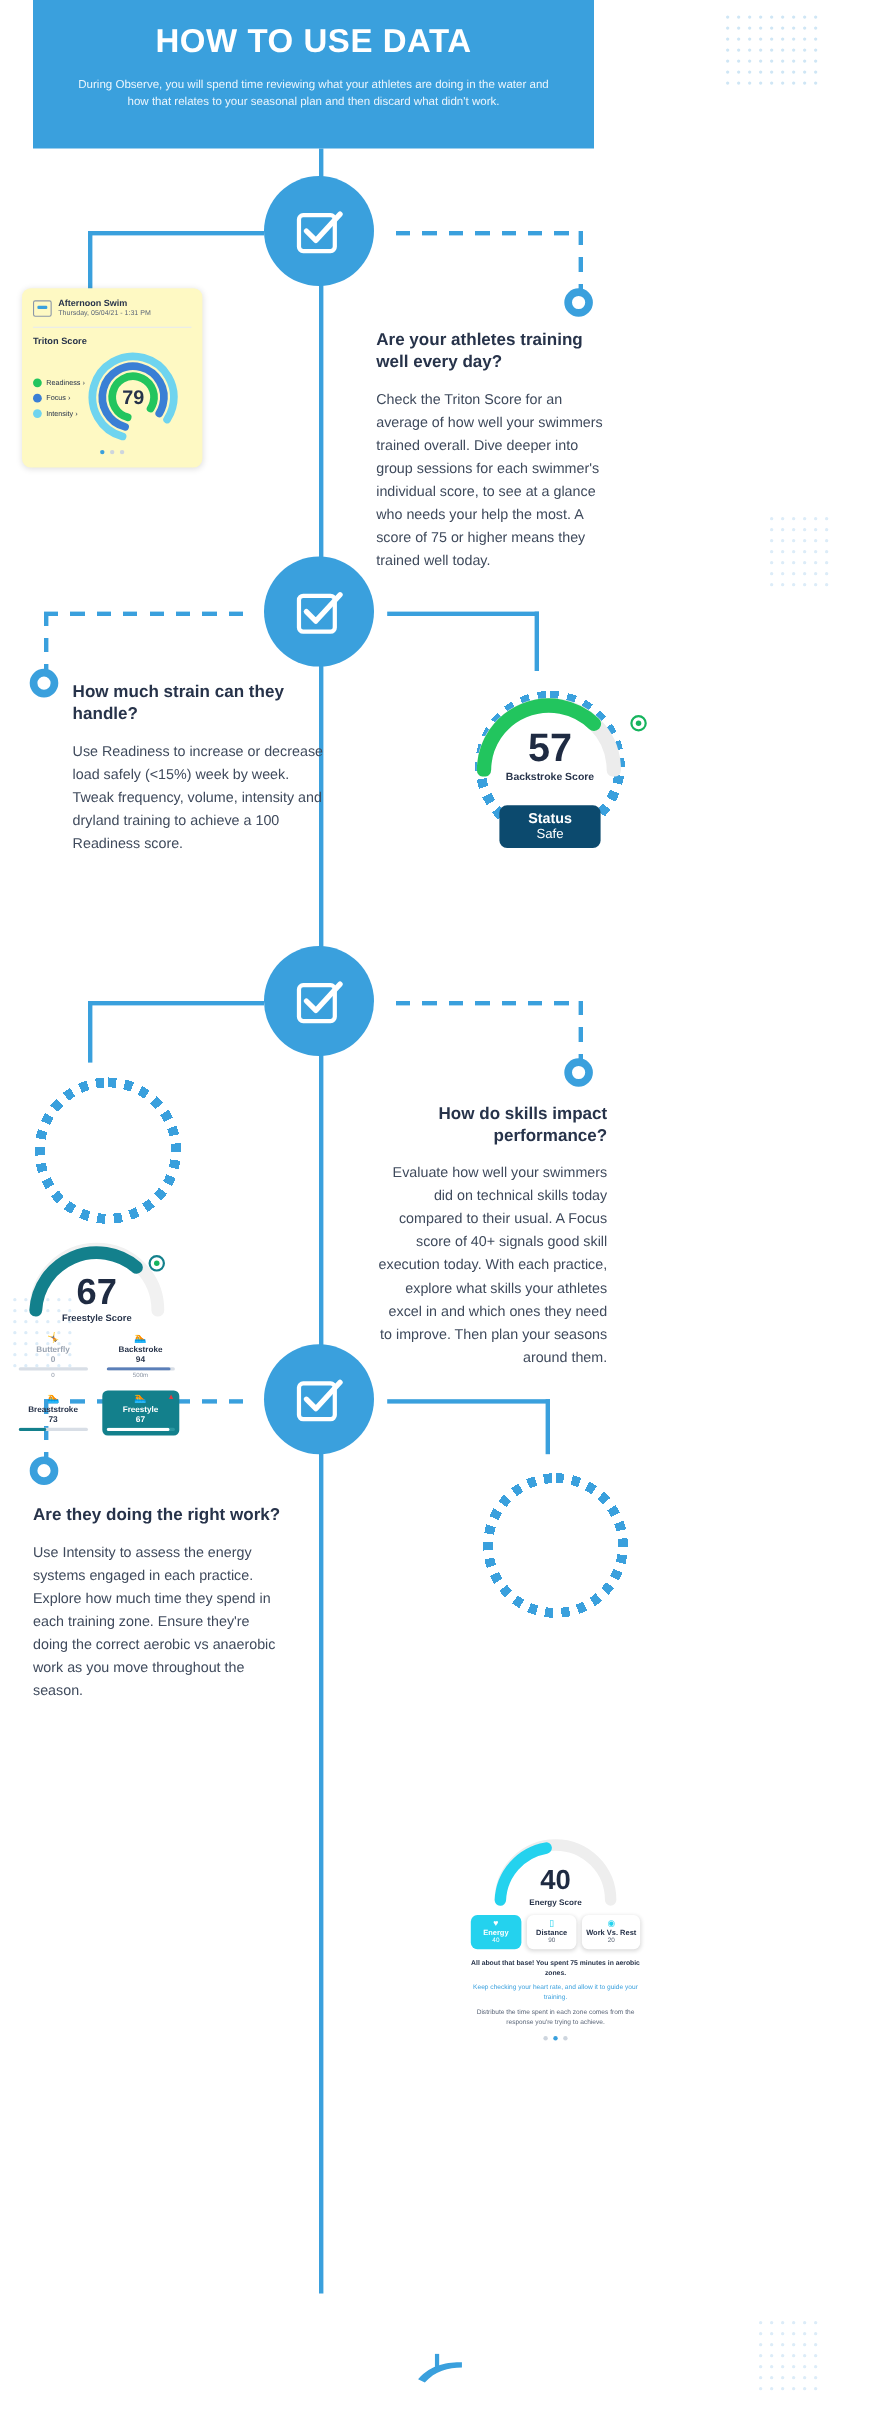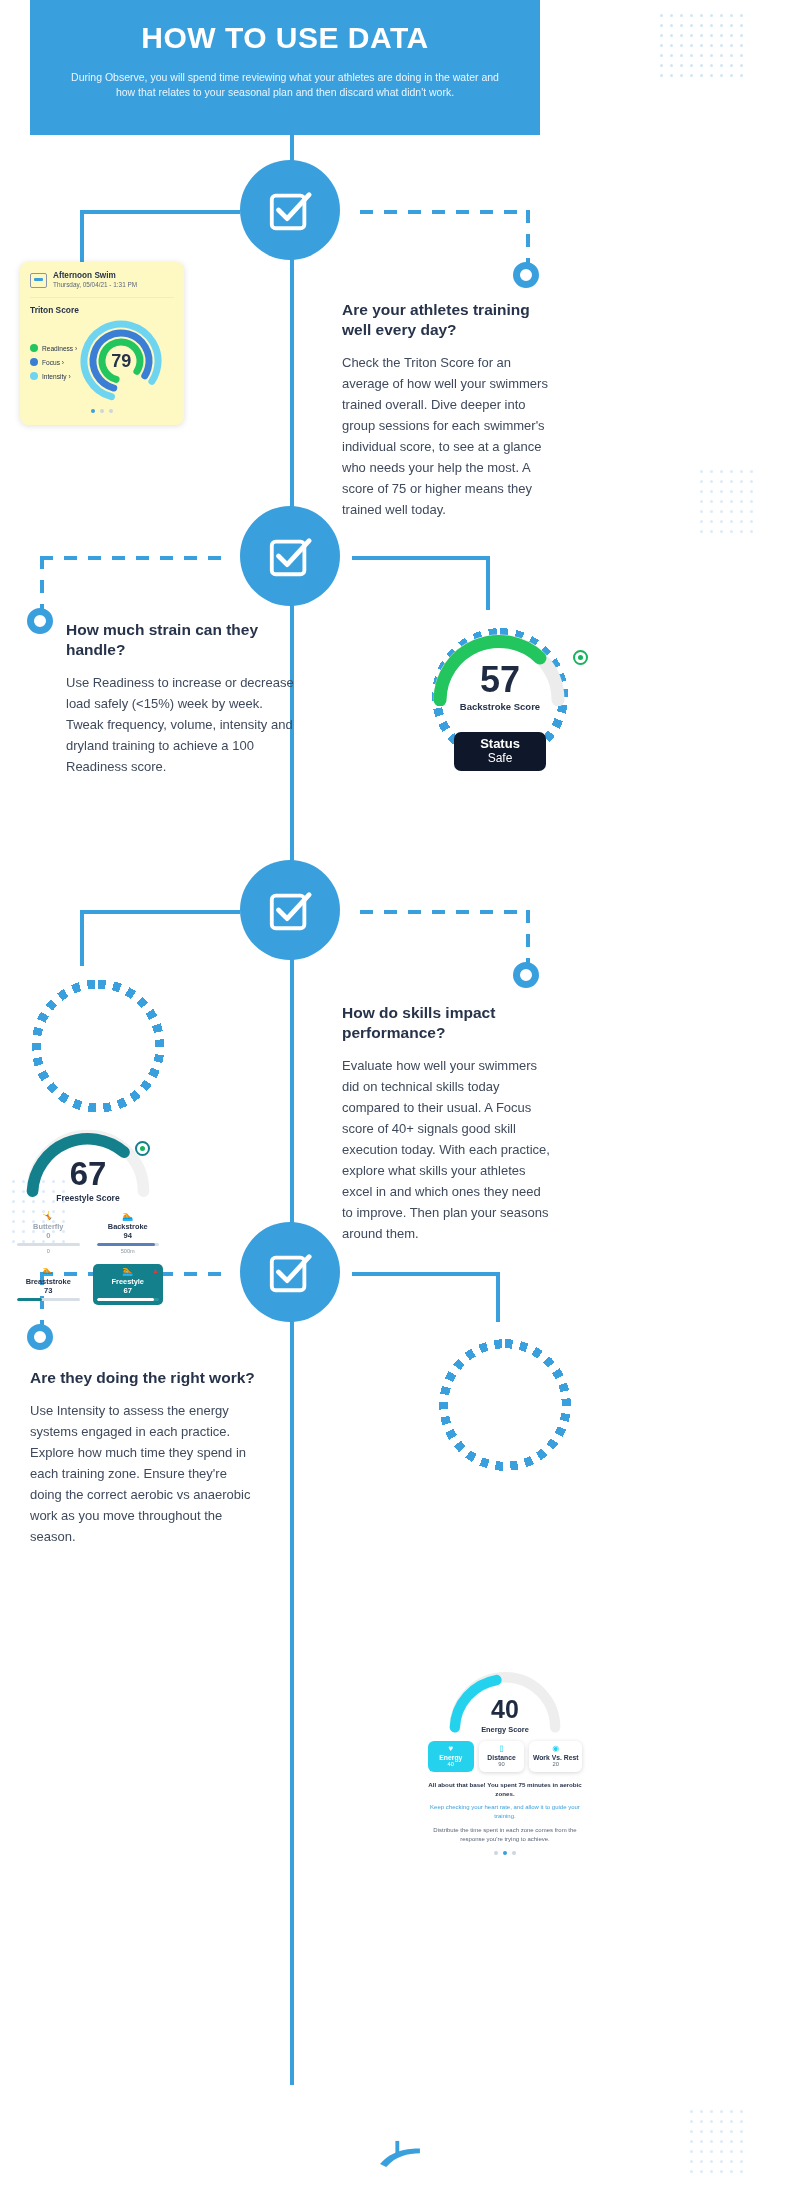--- a/index.html
+++ b/index.html
@@ -461,21 +461,21 @@
 
   <div class="widget gauge-card" style="left:424px; top:620px; width:152px;">
     <svg viewBox="0 0 150 86" style="width:150px;height:86px;display:block;">
       <path d="M16 80 A59 59 0 0 1 134 80" fill="none" stroke="#ececec" stroke-width="13" stroke-linecap="round"></path>
       <path d="M16 80 A59 59 0 0 1 116 38" fill="none" stroke="#22c55e" stroke-width="13" stroke-linecap="round"></path>
     </svg>
     <div style="margin-top:-44px;">
       <div class="g-val">57</div>
       <div class="g-lbl">Backstroke Score</div>
     </div>
-    <div class="pill" style="background:#0f172a;margin-top:20px;">
+    <div class="pill" style="background:#0c4a6e;margin-top:20px;">
       <div class="p1">Status</div>
       <div class="p2">Safe</div>
     </div>
     <div class="target" style="right:-12px; top:30px;"></div>
   </div>
 
   <div class="block wide" style="left:30px; top:620px;margin-left:36px;">
     <h3>How much strain can they handle?</h3>
     <p>Use Readiness to increase or decrease load safely (&lt;15%) week by week. Tweak frequency, volume, intensity and dryland training to achieve a 100 Readiness score.</p>
   </div>
@@ -540,21 +540,21 @@
         <div class="st-ico" style="color:#fff;">🏊</div>
         <div class="st-name">Freestyle</div>
         <div class="st-val">67</div>
         <div class="st-bar" style="background:#2b96a0;">
             <i style="width:92%; background:#ffffff;"></i>
           </div>
       </div>
     </div>
   </div>
 
-  <div class="block" style="left:342px; top:1003px;">
+  <div class="block" style="left:342px; top:1003px;text-align:right;">
     <h3>How do skills impact performance?</h3>
     <p>Evaluate how well your swimmers did on technical skills today compared to their usual. A Focus score of 40+ signals good skill execution today. With each practice, explore what skills your athletes excel in and which ones they need to improve. Then plan your seasons around them.</p>
   </div>
 
   <div class="conn" style="left:40px; top:1272px; width:660px; height:110px;">
     <div class="seg-h" style="left:0; top:0; width:190px;"></div>
     <div class="seg-v" style="left:0; top:0; height:60px;"></div>
     <div class="ring" style="left:-13px; top:52px;"></div>
     <div class="seg-h solid" style="left:312px; top:0; width:148px;"></div>
     <div class="seg-v solid" style="left:456px; top:0; height:50px;"></div>

